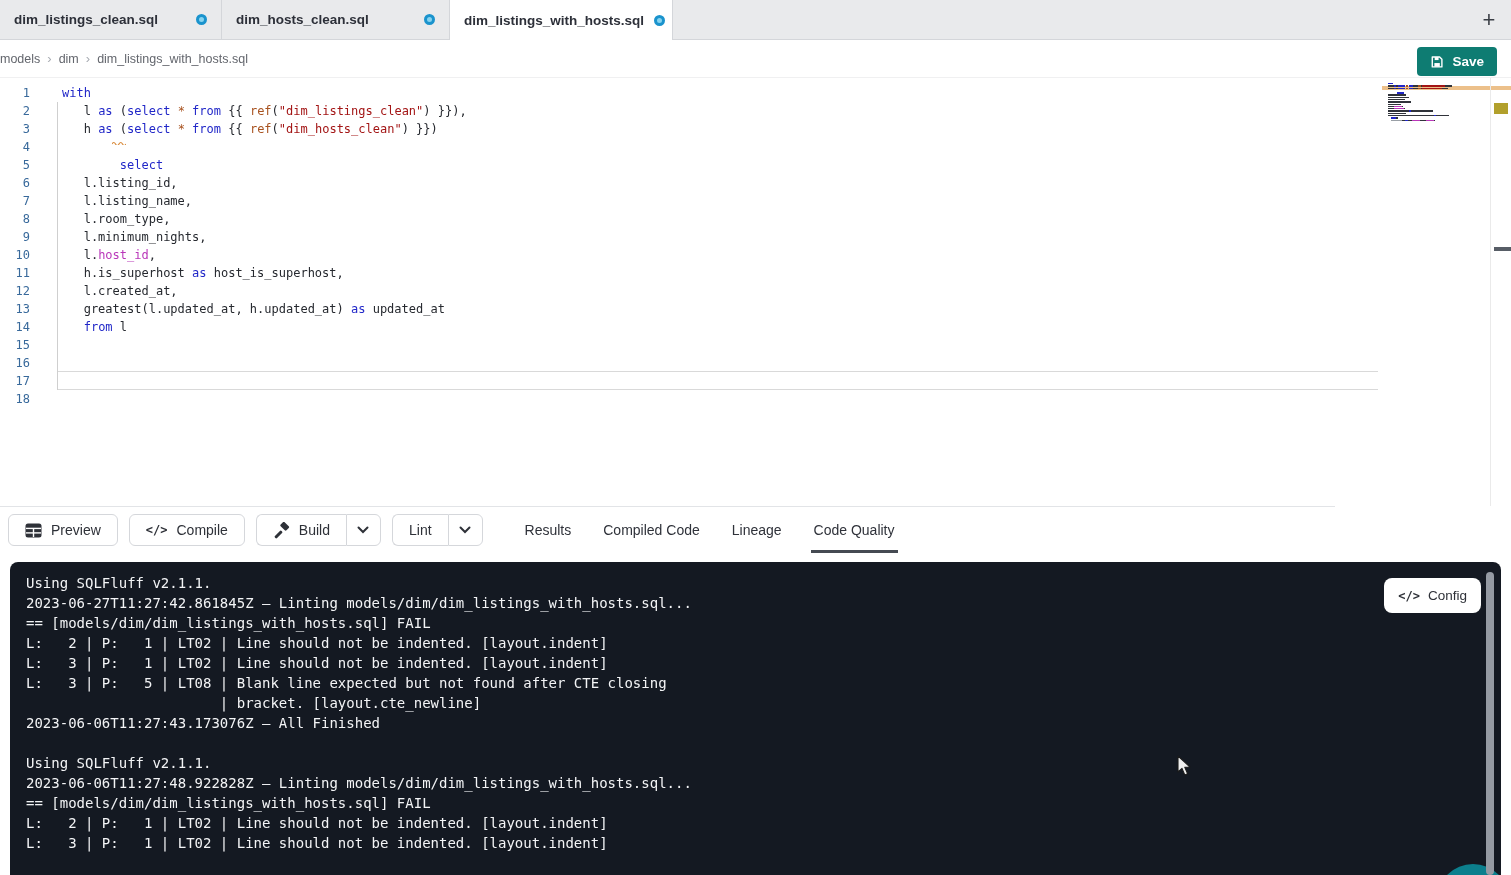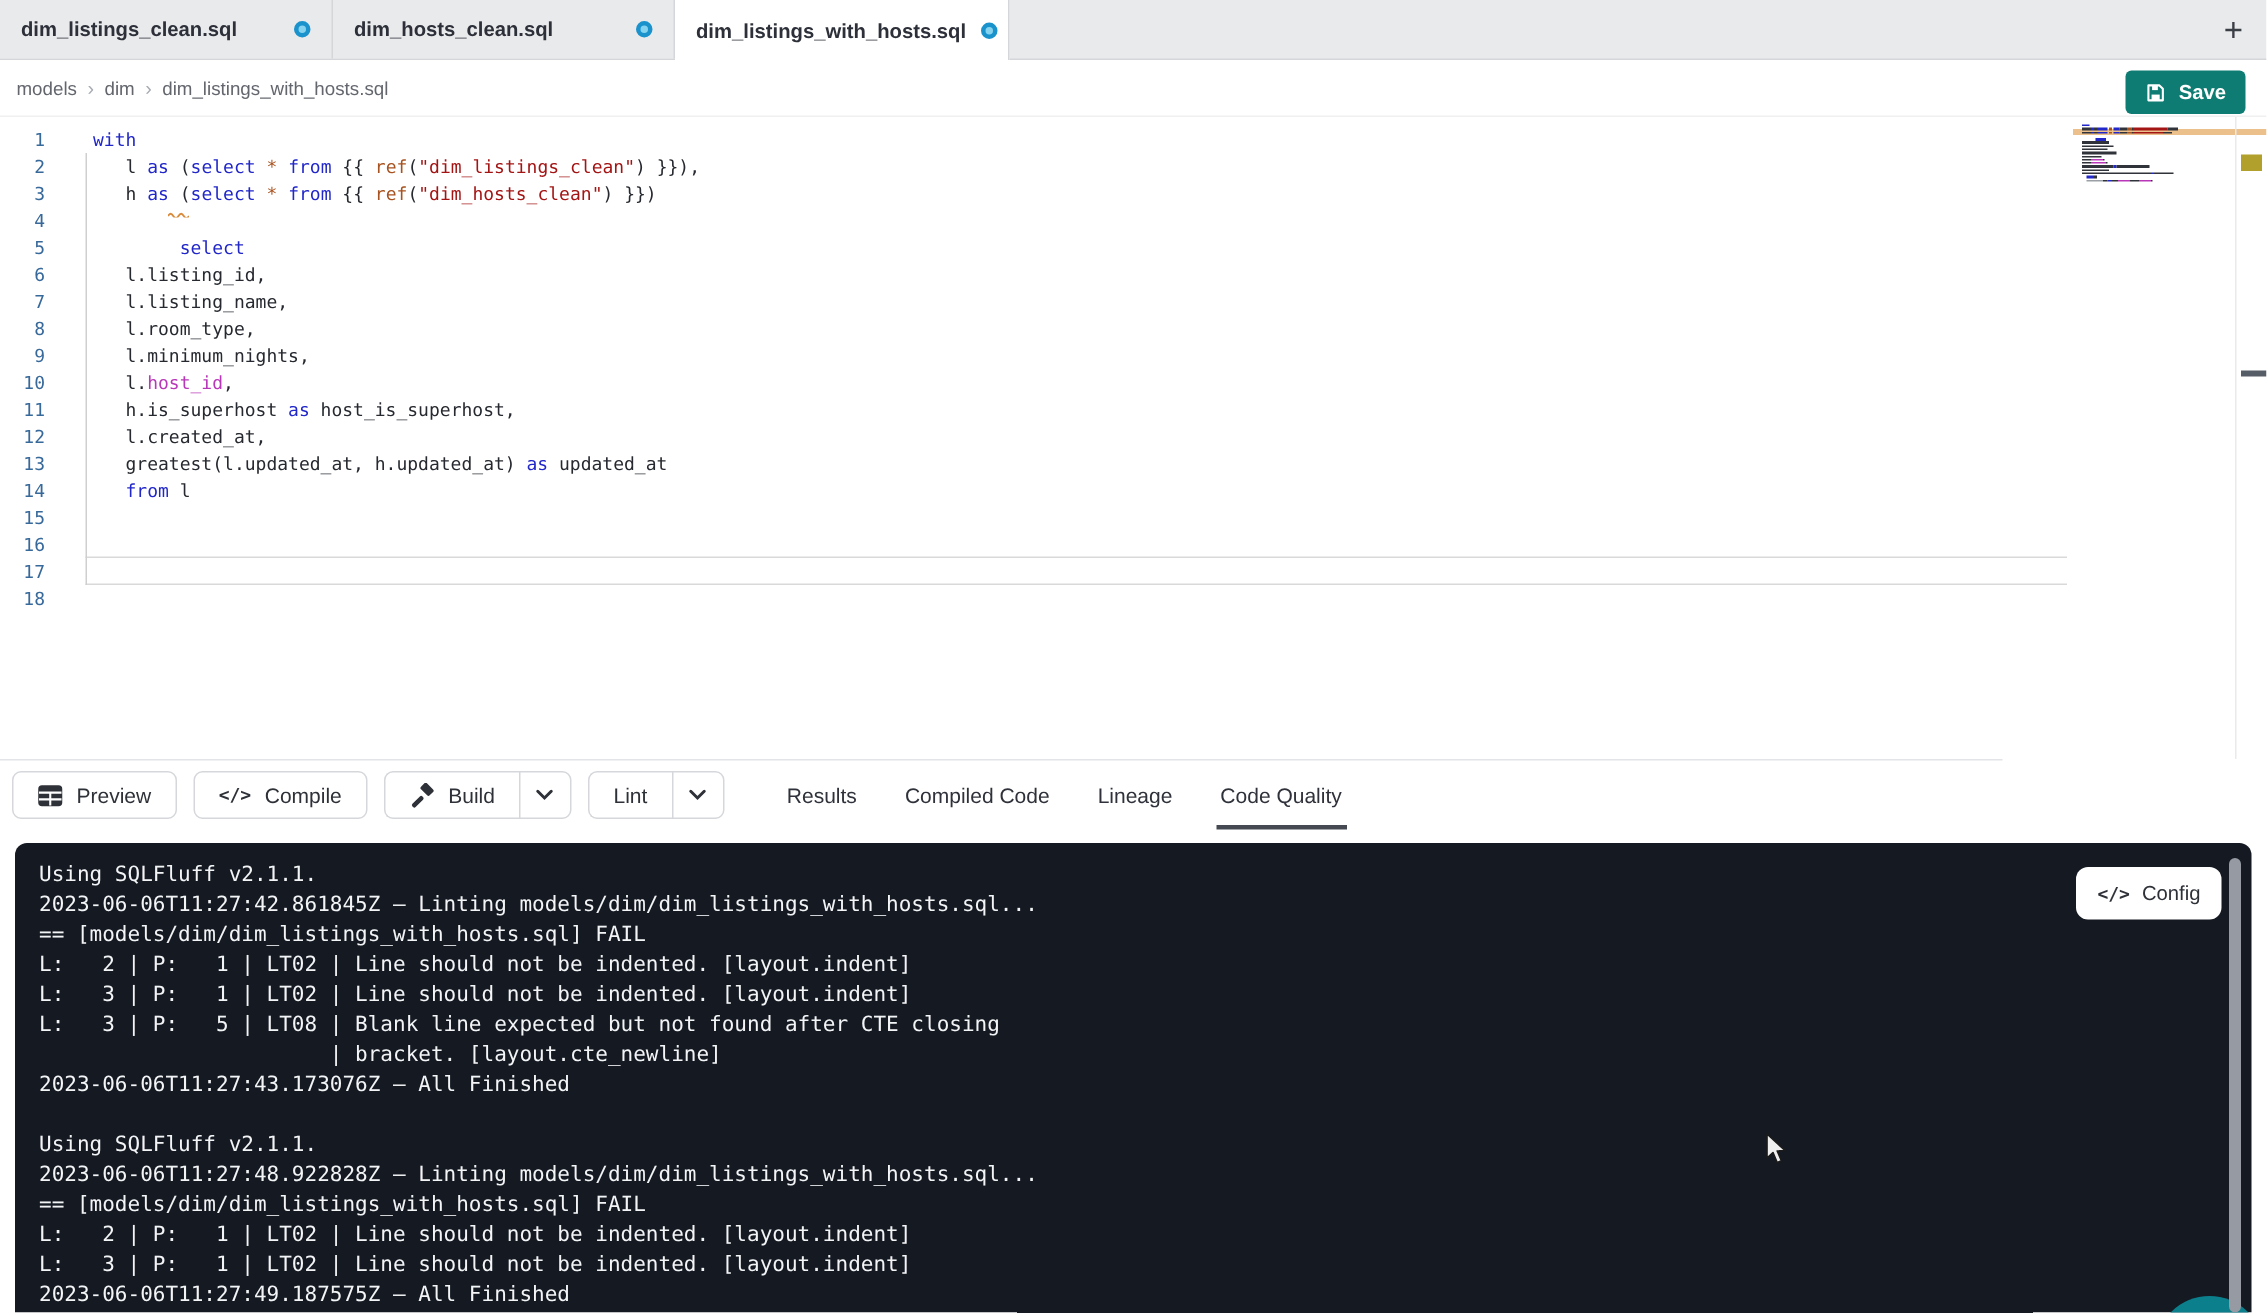--- a/index.html
+++ b/index.html
@@ -14,21 +14,21 @@
          font-weight:bold; color:#2d3039; background:#e9eaec; cursor:pointer; }
   .tab .tab-label { white-space:nowrap; }
   .tab.active { background:#fff; height:40px; margin-bottom:-1px; }
   .dot { width:11px; height:11px; border-radius:50%; flex:0 0 auto; margin-left:10px; }
   .newtab { margin-left:auto; width:44px; display:flex; align-items:center;
             justify-content:center; font-size:22px; font-weight:400; color:#3a3e45; cursor:pointer; }
 
   
   .breadcrumb-bar { position:absolute; top:40px; left:0; width:1511px; height:38px;
                     background:#fff; border-bottom:1px solid #f0f0f1;
-                    display:flex; align-items:center; padding-left:11px; }
+                    display:flex; align-items:center; padding-left:0; }
   .crumb { font-size:12.5px; color:#63666d; cursor:pointer; }
   .crumb-sep { color:#a7abb2; margin:0 7px; font-size:13px; }
   .save-btn { position:absolute; right:14px; top:47px; height:29px; border:none;
               border-radius:4px; color:#fff; display:flex; align-items:center;
               gap:8px; padding:0 13px; font-size:13.5px; font-weight:bold;
               font-family:"Liberation Sans",sans-serif; cursor:pointer; }
 
   
   .editor { position:absolute; top:78px; left:0; width:1511px; height:428px;
             background:#fff; font-family:"DejaVu Sans Mono",monospace; font-size:12px; }
@@ -319,34 +319,33 @@
       <div class="ptab">Results</div>
       <div class="ptab">Compiled Code</div>
       <div class="ptab">Lineage</div>
       <div class="ptab active">Code Quality</div>
     </div>
 </div>
 
 <div class="terminal" id="terminal" style="background: rgb(20, 25, 34);">
   <div class="term-out" id="termOut">
       <div class="term-line">Using SQLFluff v2.1.1.</div>
-      <div class="term-line">2023-06-06T11:27:42.861845Z — Linting models/dim/dim_listings_with_hosts.sql...</div>
+      <div class="term-line">2023-06-27T11:27:42.861845Z — Linting models/dim/dim_listings_with_hosts.sql...</div>
       <div class="term-line">== [models/dim/dim_listings_with_hosts.sql] FAIL</div>
       <div class="term-line">L:   2 | P:   1 | LT02 | Line should not be indented. [layout.indent]</div>
       <div class="term-line">L:   3 | P:   1 | LT02 | Line should not be indented. [layout.indent]</div>
       <div class="term-line">L:   3 | P:   5 | LT08 | Blank line expected but not found after CTE closing</div>
       <div class="term-line">                       | bracket. [layout.cte_newline]</div>
       <div class="term-line">2023-06-06T11:27:43.173076Z — All Finished</div>
       <div class="term-line">&nbsp;</div>
       <div class="term-line">Using SQLFluff v2.1.1.</div>
       <div class="term-line">2023-06-06T11:27:48.922828Z — Linting models/dim/dim_listings_with_hosts.sql...</div>
       <div class="term-line">== [models/dim/dim_listings_with_hosts.sql] FAIL</div>
       <div class="term-line">L:   2 | P:   1 | LT02 | Line should not be indented. [layout.indent]</div>
       <div class="term-line">L:   3 | P:   1 | LT02 | Line should not be indented. [layout.indent]</div>
-      <div class="term-line">2023-06-06T11:27:49.187575Z — All Finished</div>
     </div>
   <button class="config-btn">
     <span class="code-glyph">&lt;/&gt;</span>
     <span>Config</span>
   </button>
   <div class="term-scrollbar"></div>
 </div>
 
 <div class="help-bubble" id="helpBubble" style="background: rgb(12, 127, 141);"></div>
 

